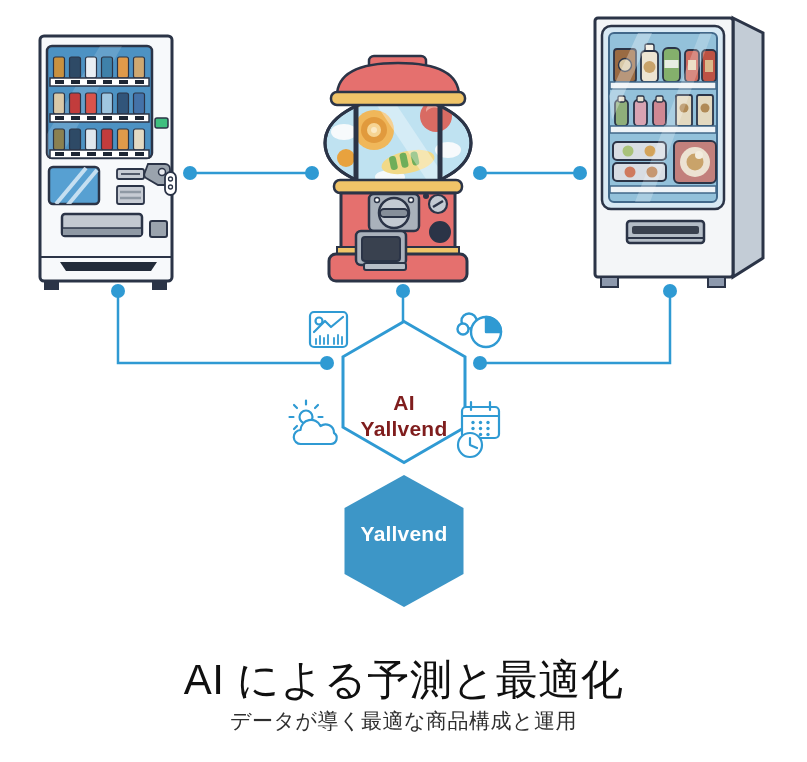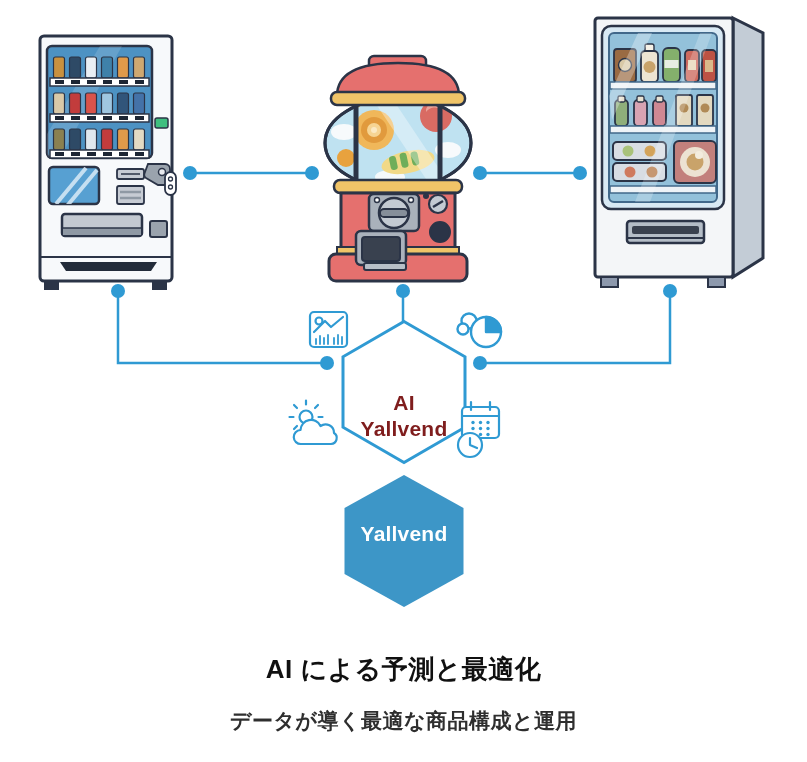--- a/index.html
+++ b/index.html
@@ -3,23 +3,23 @@
 <meta charset="utf-8">
 <style>
   html,body{margin:0;padding:0;background:#ffffff;}
   body{font-family:"Liberation Sans","DejaVu Sans",sans-serif;}
   .stage{position:relative;width:807px;height:762px;background:#ffffff;overflow:hidden;}
   .stage svg{position:absolute;left:0;top:0;}
   .hex-label{position:absolute;text-align:center;font-weight:bold;line-height:26px;font-size:21px;letter-spacing:.2px;}
   .hex-label.platform{left:324px;top:362px;width:160px;color:#7f1d1d;margin-top:28px;}
   .hex-label.cloud{left:324px;top:520px;width:160px;color:#ffffff;line-height:27px;}
   .caption-title{position:absolute;left:0;top:652px;width:807px;text-align:center;
-    font-size:26px;font-weight:bold;color:#101010;letter-spacing:.5px;}
+    font-size:42px;font-weight:normal;color:#101010;letter-spacing:.5px;}
   .caption-subtitle{position:absolute;left:0;top:707px;width:807px;text-align:center;
-    font-size:21px;font-weight:bold;color:#2e2e2e;letter-spacing:.5px;}
+    font-size:21px;font-weight:normal;color:#2e2e2e;letter-spacing:.5px;}
   .ic{stroke:#2f9ad3;}
 </style>
 </head>
 <body>
 
 <div class="stage">
 
 <svg width="807" height="762" viewBox="0 0 807 762">
   <defs>
     <clipPath id="clipWinL">

